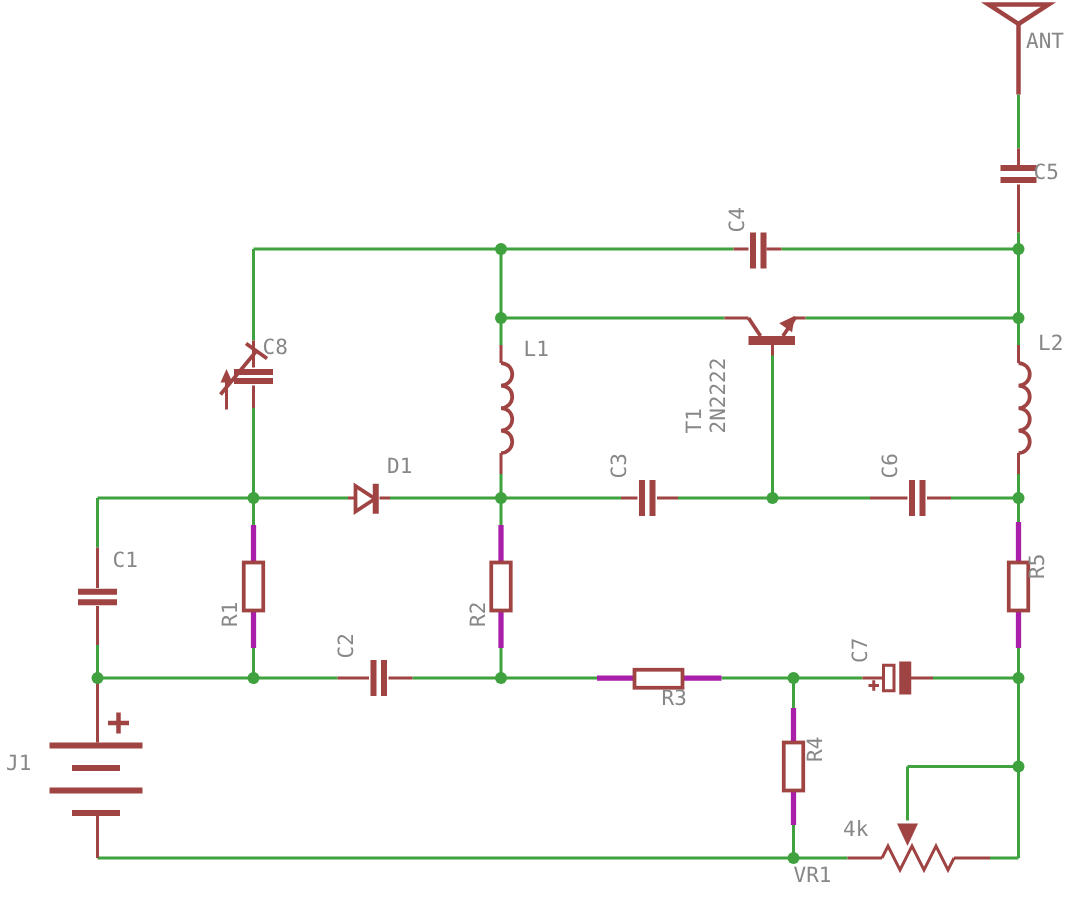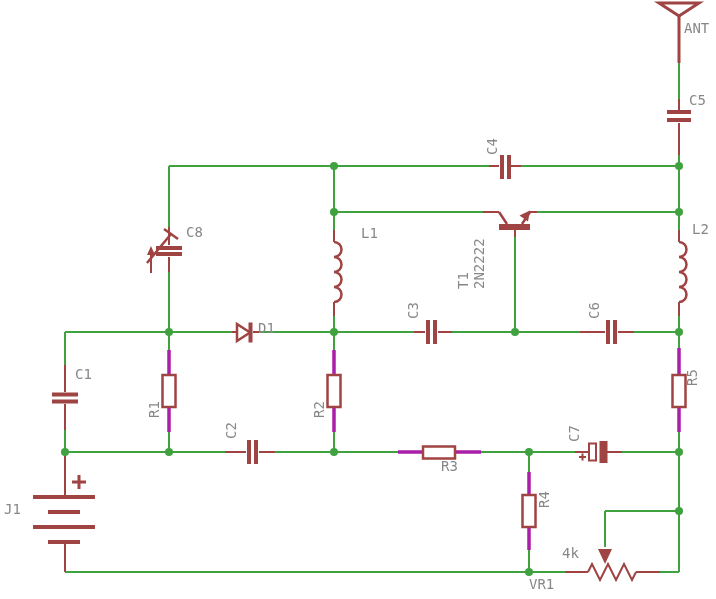--- a/index.html
+++ b/index.html
@@ -178,28 +178,28 @@
       <circle class="dot" cx="169" cy="452" r="4"></circle>
       <circle class="dot" cx="334" cy="452" r="4"></circle>
       <circle class="dot" cx="529" cy="452" r="4"></circle>
       <circle class="dot" cx="679" cy="452" r="4"></circle>
       <circle class="dot" cx="679" cy="511" r="4"></circle>
       <circle class="dot" cx="529" cy="572" r="4"></circle>
     </g>
   </svg>
 
   <div class="lbl" style="left:684px;top:21px">ANT</div>
-  <div class="lbl" style="left:689px;top:93px">C5</div>
+  <div class="lbl" style="left:689px;top:108px">C5</div>
   <div class="lbl rot" style="left:485px;top:155px">C4</div>
-  <div class="lbl" style="left:186px;top:225px">C8</div>
-  <div class="lbl" style="left:361px;top:226px">L1</div>
+  <div class="lbl" style="left:175px;top:225px">C8</div>
+  <div class="lbl" style="left:349px;top:226px">L1</div>
   <div class="lbl" style="left:692px;top:222px">L2</div>
   <div class="lbl rot" style="left:456px;top:289px">T1</div>
   <div class="lbl rot" style="left:472px;top:289px">2N2222</div>
-  <div class="lbl" style="left:258px;top:321px">D1</div>
+  <div class="lbl" style="left:258px;top:304px">D1</div>
   <div class="lbl rot" style="left:406px;top:319px">C3</div>
   <div class="lbl rot" style="left:587px;top:319px">C6</div>
   <div class="lbl" style="left:75px;top:367px">C1</div>
   <div class="lbl rot" style="left:147px;top:418px">R1</div>
   <div class="lbl rot" style="left:312px;top:418px">R2</div>
   <div class="lbl rot" style="left:685px;top:386px">R5</div>
   <div class="lbl rot" style="left:224px;top:439px">C2</div>
   <div class="lbl rot" style="left:567px;top:442px">C7</div>
   <div class="lbl" style="left:441px;top:459px">R3</div>
   <div class="lbl" style="left:4px;top:502px">J1</div>

